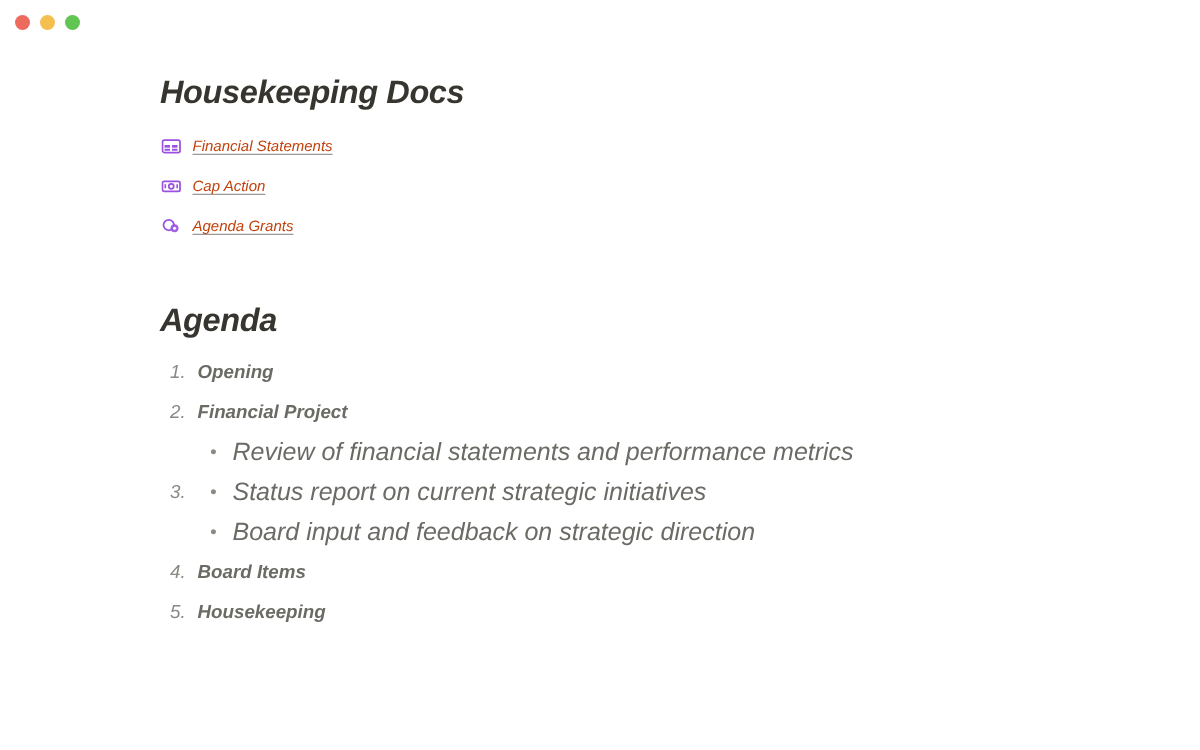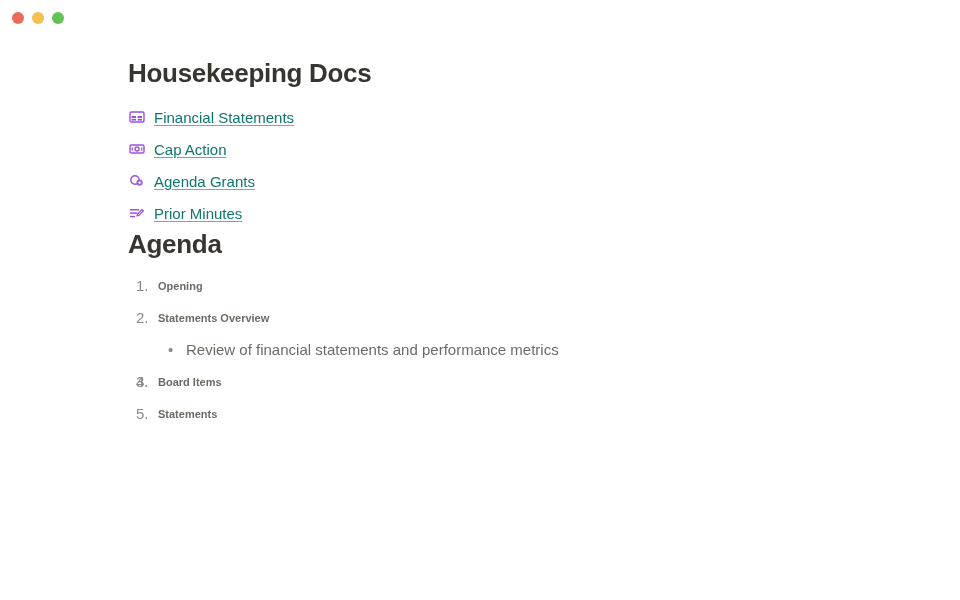--- a/index.html
+++ b/index.html
@@ -36,53 +36,54 @@
   }
   .dot.red   { background: #ed6a5e; }
   .dot.amber { background: #f5bf4f; }
   .dot.green { background: #61c554; }
 
   
   .page {
     padding-left: 128px;
     padding-right: 56px;
     box-sizing: border-box;
+    font-style: italic;
   }
 
   h1.section-title {
     font-size: 26px;
     font-weight: bold;
     letter-spacing: -0.3px;
     color: #37352f;
     margin: 0;
   }
   #docs-title { margin-top: 22px; }
-  #agenda-title { }
+  #agenda-title { margin-top: 44px; }
 
   
   .doc-list {
     margin-top: 12px;
   }
   .doc-row {
     display: flex;
     align-items: center;
     height: 32px;
     gap: 8px;
   }
   .doc-icon {
     width: 18px;
     height: 18px;
     display: inline-flex;
     align-items: center;
     justify-content: center;
     flex: 0 0 18px;
   }
   .doc-label {
-    font-size: 15px;
-    color: #0f766e;
+    font-size: 12px;
+    color: #c2410c;
     text-decoration: underline;
     text-underline-offset: 2px;
     text-decoration-color: rgba(55,53,47,0.5);
     cursor: pointer;
   }
 
   
   ol.agenda {
     list-style: none;
     margin: 10px 0 0 0;
@@ -90,21 +91,21 @@
     counter-reset: agenda;
   }
   ol.agenda > li.agenda-item {
     counter-increment: agenda;
     position: relative;
     padding-left: 30px;
     margin: 0;
   }
   ol.agenda > li.agenda-item > .agenda-label {
     display: block;
-    font-size: 11px;
+    font-size: 15px;
     font-weight: bold;
     color: #6b6b66;
     line-height: 32px;
     min-height: 32px;
   }
   ol.agenda > li.agenda-item::before {
     content: counter(agenda) ".";
     position: absolute;
     left: 8px;
     top: 0;
@@ -114,21 +115,21 @@
     font-weight: normal;
   }
   ul.subitems {
     list-style: none;
     margin: 0;
     padding: 0;
   }
   ul.subitems > li.subitem {
     position: relative;
     padding-left: 28px;
-    font-size: 15px;
+    font-size: 20px;
     color: #6b6b66;
     line-height: 32px;
     min-height: 32px;
   }
   ul.subitems > li.subitem::before {
     content: "\2022";
     position: absolute;
     left: 10px;
     top: 0;
     line-height: 32px;
@@ -182,55 +183,48 @@
       <span class="doc-icon">
         <svg width="16" height="16" viewBox="0 0 16 16" aria-hidden="true">
           <circle cx="6" cy="7" r="4.2" fill="none" stroke="#9b51e0" stroke-width="1.4"></circle>
           <circle cx="10.6" cy="9.6" r="3.2" fill="#9b51e0" opacity="0.9"></circle>
           <circle cx="10.6" cy="9.6" r="1.2" fill="#ffffff"></circle>
         </svg>
       </span>
       <span class="doc-label">Agenda Grants</span>
     </div>
 
-    <div class="doc-row">
-      <span class="doc-icon">
-        <svg width="16" height="16" viewBox="0 0 16 16" aria-hidden="true">
-          <rect x="1" y="4" width="9" height="1.5" fill="#9b51e0"></rect>
-          <rect x="1" y="7.4" width="7" height="1.5" fill="#9b51e0"></rect>
-          <rect x="1" y="10.8" width="5" height="1.5" fill="#9b51e0"></rect>
-          <path d="M14.6 5.1 L10.2 9.6 L9.6 11.6 L11.6 11 L16 6.5 Z" fill="none" stroke="#9b51e0" stroke-width="1.3" stroke-linejoin="round" transform="translate(-1.6,-0.6)"></path>
-        </svg>
-      </span>
-      <span class="doc-label">Prior Minutes</span>
-    </div>
 
   </div>
 
   <h1 class="section-title" id="agenda-title">Agenda</h1>
 
   <ol class="agenda">
 
     <li class="agenda-item">
       <span class="agenda-label">Opening</span>
     </li>
 
     <li class="agenda-item">
-      <span class="agenda-label">Statements Overview</span>
+      <span class="agenda-label">Financial Project</span>
       <ul class="subitems">
         <li class="subitem">Review of financial statements and performance metrics</li>
       </ul>
     </li>
 
     <li class="agenda-item">
+      <ul class="subitems">
+        <li class="subitem">Status report on current strategic initiatives</li>
+        <li class="subitem">Board input and feedback on strategic direction</li>
+      </ul>
     </li>
 
     <li class="agenda-item">
       <span class="agenda-label">Board Items</span>
     </li>
 
     <li class="agenda-item">
-      <span class="agenda-label">Statements</span>
+      <span class="agenda-label">Housekeeping</span>
     </li>
 
   </ol>
 
 </div>
 
 </body></html>

